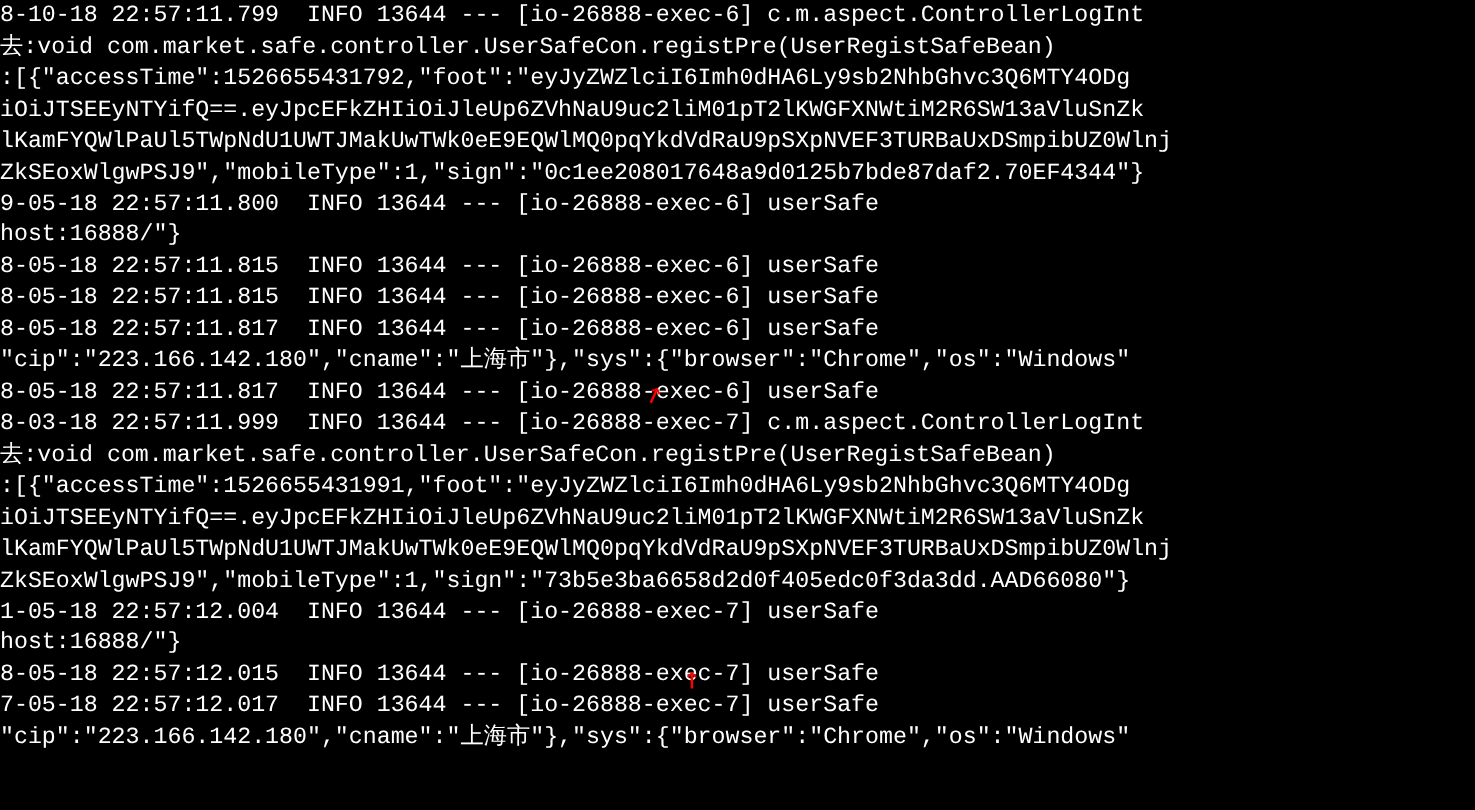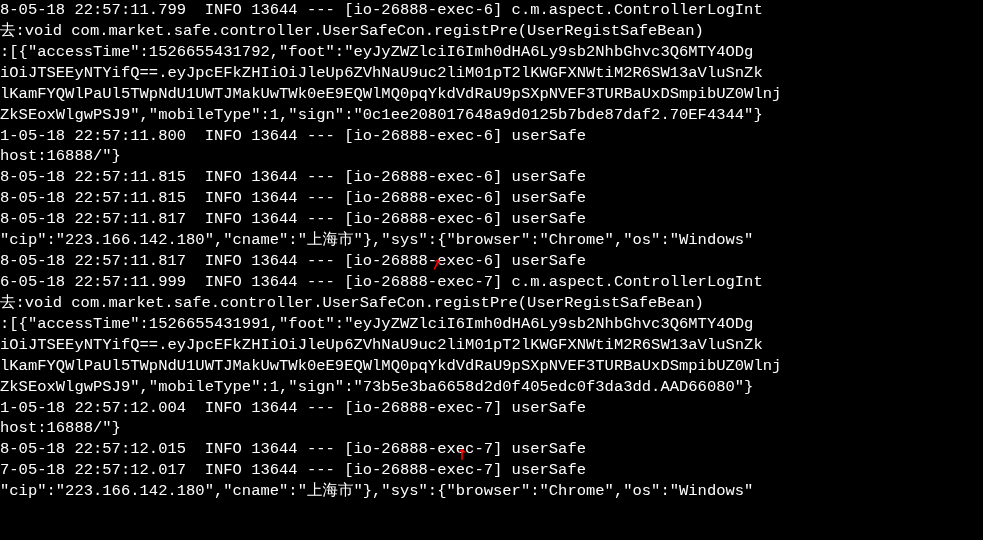--- a/index.html
+++ b/index.html
@@ -38,34 +38,34 @@
     .arrow2 {
       left: 455px;
       top: 440px;
       transform: rotate(-45deg);
     }
   </style>
 </head>
 <body>
 
 <div id="log-container">
-    <div class="log-line">8-05-18 22:57:11.799  INFO 13644 --- [io-26888-exec-6] c.m.aspect.ControllerLogInt</div>
+    <div class="log-line">8-10-18 22:57:11.799  INFO 13644 --- [io-26888-exec-6] c.m.aspect.ControllerLogInt</div>
     <div class="log-line">去:void com.market.safe.controller.UserSafeCon.registPre(UserRegistSafeBean)</div>
     <div class="log-line">:[{"accessTime":1526655431792,"foot":"eyJyZWZlciI6Imh0dHA6Ly9sb2NhbGhvc3Q6MTY4ODg</div>
     <div class="log-line">iOiJTSEEyNTYifQ==.eyJpcEFkZHIiOiJleUp6ZVhNaU9uc2liM01pT2lKWGFXNWtiM2R6SW13aVluSnZk</div>
     <div class="log-line">lKamFYQWlPaUl5TWpNdU1UWTJMakUwTWk0eE9EQWlMQ0pqYkdVdRaU9pSXpNVEF3TURBaUxDSmpibUZ0Wlnj</div>
     <div class="log-line">ZkSEoxWlgwPSJ9","mobileType":1,"sign":"0c1ee208017648a9d0125b7bde87daf2.70EF4344"}</div>
-    <div class="log-line">1-05-18 22:57:11.800  INFO 13644 --- [io-26888-exec-6] userSafe</div>
+    <div class="log-line">9-05-18 22:57:11.800  INFO 13644 --- [io-26888-exec-6] userSafe</div>
     <div class="log-line">host:16888/"}</div>
     <div class="log-line">8-05-18 22:57:11.815  INFO 13644 --- [io-26888-exec-6] userSafe</div>
     <div class="log-line">8-05-18 22:57:11.815  INFO 13644 --- [io-26888-exec-6] userSafe</div>
     <div class="log-line">8-05-18 22:57:11.817  INFO 13644 --- [io-26888-exec-6] userSafe</div>
     <div class="log-line">"cip":"223.166.142.180","cname":"上海市"},"sys":{"browser":"Chrome","os":"Windows"</div>
     <div class="log-line">8-05-18 22:57:11.817  INFO 13644 --- [io-26888-exec-6] userSafe</div>
-    <div class="log-line">6-05-18 22:57:11.999  INFO 13644 --- [io-26888-exec-7] c.m.aspect.ControllerLogInt</div>
+    <div class="log-line">8-03-18 22:57:11.999  INFO 13644 --- [io-26888-exec-7] c.m.aspect.ControllerLogInt</div>
     <div class="log-line">去:void com.market.safe.controller.UserSafeCon.registPre(UserRegistSafeBean)</div>
     <div class="log-line">:[{"accessTime":1526655431991,"foot":"eyJyZWZlciI6Imh0dHA6Ly9sb2NhbGhvc3Q6MTY4ODg</div>
     <div class="log-line">iOiJTSEEyNTYifQ==.eyJpcEFkZHIiOiJleUp6ZVhNaU9uc2liM01pT2lKWGFXNWtiM2R6SW13aVluSnZk</div>
     <div class="log-line">lKamFYQWlPaUl5TWpNdU1UWTJMakUwTWk0eE9EQWlMQ0pqYkdVdRaU9pSXpNVEF3TURBaUxDSmpibUZ0Wlnj</div>
     <div class="log-line">ZkSEoxWlgwPSJ9","mobileType":1,"sign":"73b5e3ba6658d2d0f405edc0f3da3dd.AAD66080"}</div>
     <div class="log-line">1-05-18 22:57:12.004  INFO 13644 --- [io-26888-exec-7] userSafe</div>
     <div class="log-line">host:16888/"}</div>
     <div class="log-line">8-05-18 22:57:12.015  INFO 13644 --- [io-26888-exec-7] userSafe</div>
     <div class="log-line">7-05-18 22:57:12.017  INFO 13644 --- [io-26888-exec-7] userSafe</div>
     <div class="log-line">"cip":"223.166.142.180","cname":"上海市"},"sys":{"browser":"Chrome","os":"Windows"</div>

